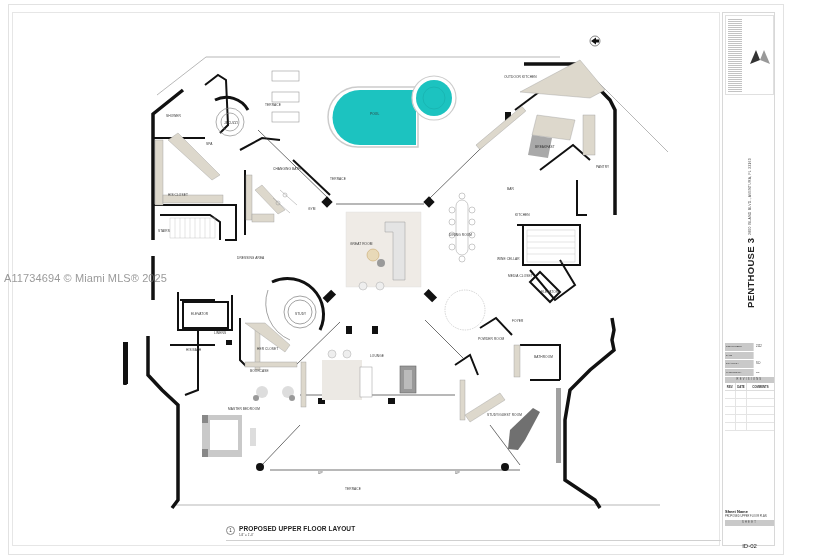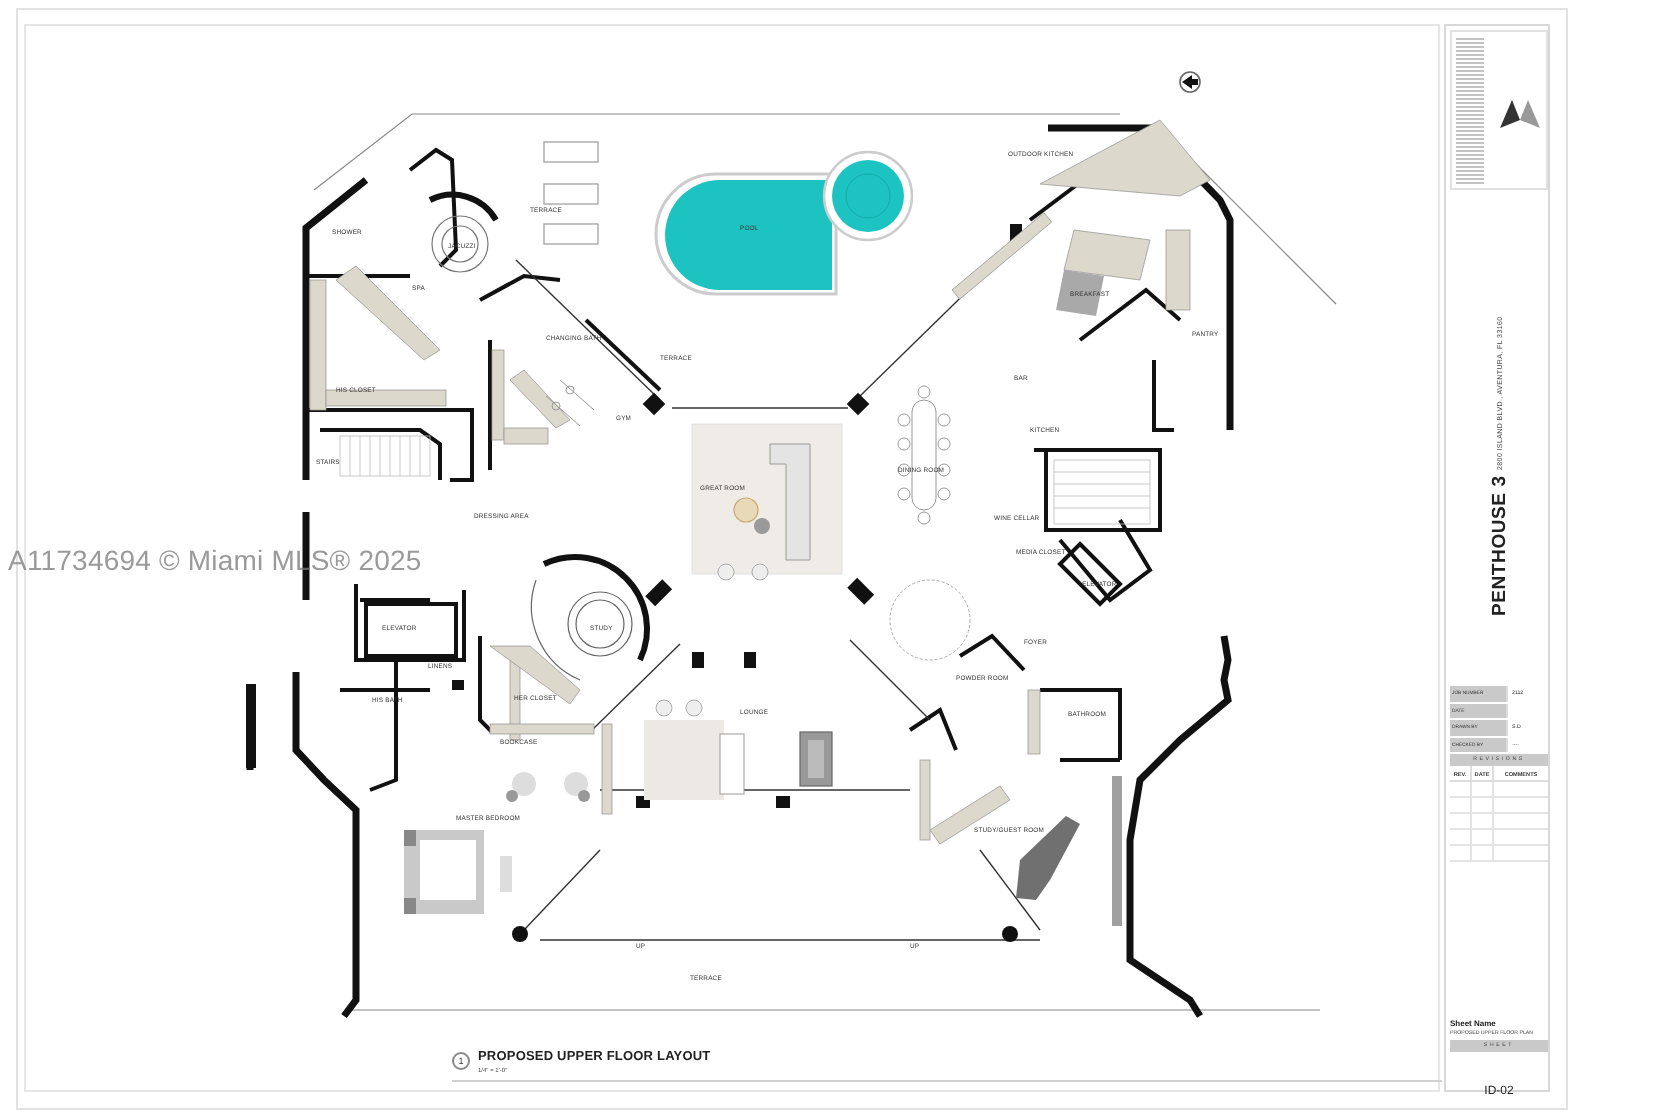--- a/index.html
+++ b/index.html
@@ -15,21 +15,21 @@
       border: 1px solid #e6e6e6;
     }
     .plan-svg { position: absolute; left: 0; top: 0; width: 840px; height: 559px; }
 
     .room-label {
       font-family: "Liberation Sans", sans-serif; font-size: 3.2px; fill: #333;
       text-transform: uppercase; letter-spacing: 0.1px;
     }
 
     .watermark {
-      position: absolute; left: 4px; top: 272px; font-size: 14px; color: rgba(120,120,120,0.75);
+      position: absolute; left: 4px; top: 272px; font-size: 11px; color: rgba(120,120,120,0.75);
       font-family: "Liberation Sans", sans-serif; white-space: nowrap; letter-spacing: 0.1px;
     }
 
     
     .title-block {
       position: absolute; left: 722px; top: 12px; width: 53px; height: 534px;
       border: 1px solid #d8d8d8; background: #fff;
     }
     .tb-logo {
       position: absolute; left: 2px; top: 2px; width: 49px; height: 80px;

